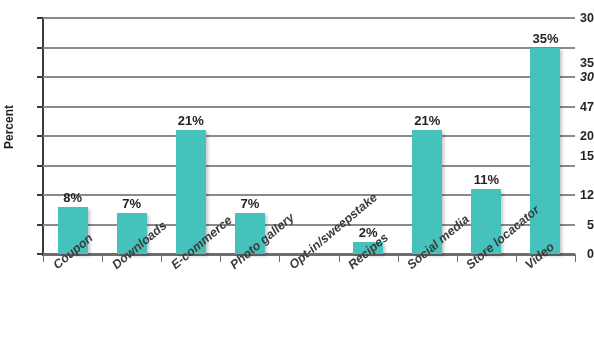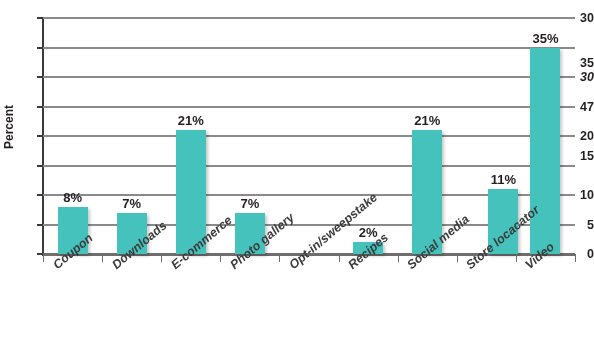--- a/index.html
+++ b/index.html
@@ -163,21 +163,21 @@
       <div class="y-tick-label" style="top: 47.5px; margin-top: 15px;">35</div>
       <div class="y-tick-mark" style="top: 47.5px;"></div>
       <div class="y-tick-label" style="top: 77px; font-style: italic;">30</div>
       <div class="y-tick-mark" style="top: 77px;"></div>
       <div class="y-tick-label" style="top: 106.5px;">47</div>
       <div class="y-tick-mark" style="top: 106.5px;"></div>
       <div class="y-tick-label" style="top: 136px;">20</div>
       <div class="y-tick-mark" style="top: 136px;"></div>
       <div class="y-tick-label" style="top: 156px;">15</div>
       <div class="y-tick-mark" style="top: 165.5px;"></div>
-      <div class="y-tick-label" style="top: 195px;">10</div>
+      <div class="y-tick-label" style="top: 195px;">12</div>
       <div class="y-tick-mark" style="top: 195px;"></div>
       <div class="y-tick-label" style="top: 224.5px;">5</div>
       <div class="y-tick-mark" style="top: 224.5px;"></div>
       <div class="y-tick-label" style="top: 254px;">0</div>
       <div class="y-tick-mark" style="top: 254px;"></div>
     </div>
   <div id="plot-area">
       <div class="gridline" style="top: -1px;"></div>
       <div class="gridline" style="top: 28.5px;"></div>
       <div class="gridline" style="top: 58px;"></div>
@@ -204,21 +204,21 @@
         <div class="bar-value" style="bottom: 44.3px;">7%</div>
       </div>
       <div class="bar-wrap" style="left: 310.111px; width: 30px; height: 236px;">
         <div class="bar" style="height: 11.8px; background: rgb(69, 194, 188);"></div>
         <div class="bar-value" style="bottom: 14.8px;">2%</div>
       </div>
       <div class="bar-wrap" style="left: 369.222px; width: 30px; height: 236px;">
         <div class="bar" style="height: 123.9px; background: rgb(69, 194, 188);"></div>
         <div class="bar-value" style="bottom: 126.9px;">21%</div>
       </div>
-      <div class="bar-wrap" style="left: 428.333px; width: 30px; height: 183px; margin-left: 17px;">
+      <div class="bar-wrap" style="left: 428.333px; width: 30px; height: 183px;">
         <div class="bar" style="height: 64.9px; background: rgb(69, 194, 188);"></div>
         <div class="bar-value" style="bottom: 67.9px;">11%</div>
       </div>
       <div class="bar-wrap" style="left: 487.444px; width: 30px; height: 236px;">
         <div class="bar" style="height: 206.5px; background: rgb(69, 194, 188);"></div>
         <div class="bar-value" style="bottom: 209.5px;">35%</div>
       </div>
     </div>
   <div id="x-ticks">
       <div class="x-tick-mark" style="left: 43px;"></div>

